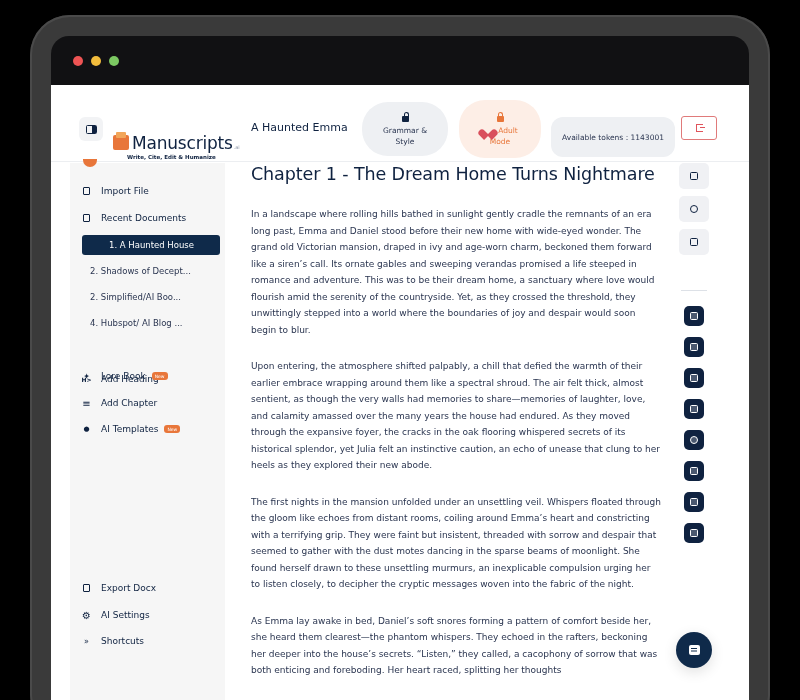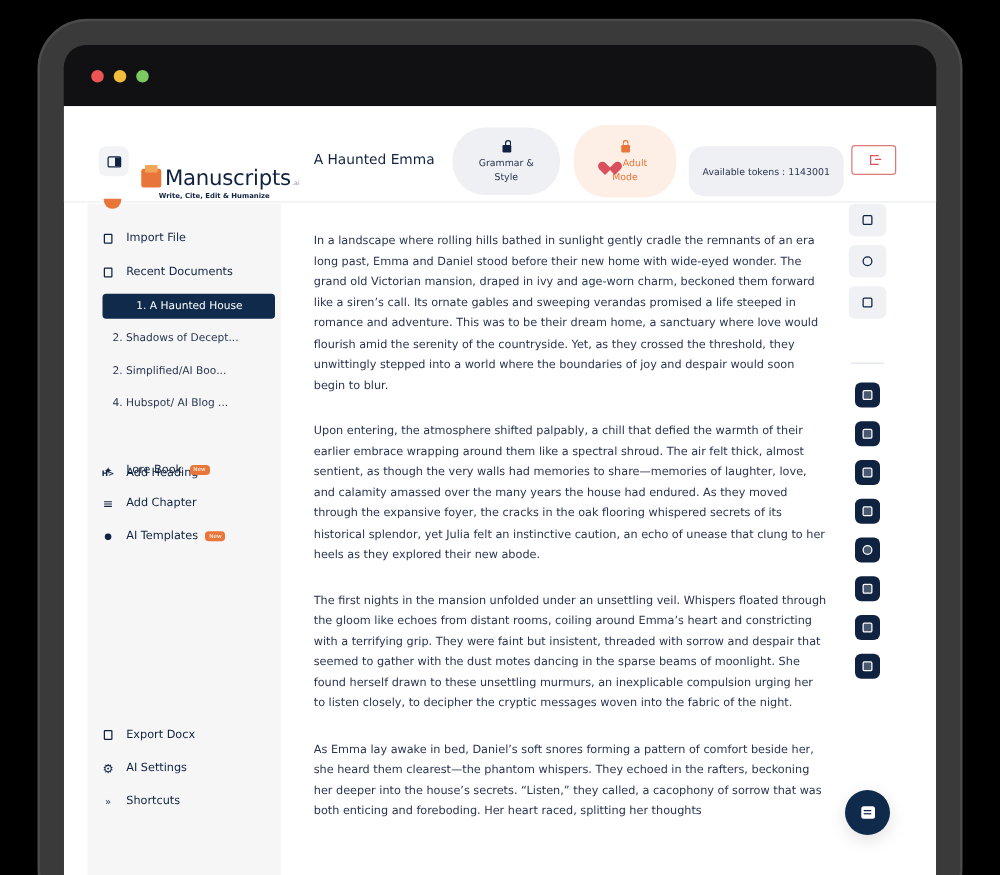--- a/index.html
+++ b/index.html
@@ -182,20 +182,21 @@
         <span>AI Settings</span>
       </div>
       <div class="side-item" style="top:467px;">
         <span class="ico" style="font-size:8px;">»</span>
         <span>Shortcuts</span>
       </div>
 
     </div>
 
     <div class="content">
+      <div class="chapter-title">Chapter 1 - The Dream Home Turns Nightmare</div>
       <p class="para first">In a landscape where rolling hills bathed in sunlight gently cradle the remnants of an era long past, Emma and Daniel stood before their new home with wide-eyed wonder. The grand old Victorian mansion, draped in ivy and age-worn charm, beckoned them forward like a siren’s call. Its ornate gables and sweeping verandas promised a life steeped in romance and adventure. This was to be their dream home, a sanctuary where love would flourish amid the serenity of the countryside. Yet, as they crossed the threshold, they unwittingly stepped into a world where the boundaries of joy and despair would soon begin to blur.</p>
       <p class="para">Upon entering, the atmosphere shifted palpably, a chill that defied the warmth of their earlier embrace wrapping around them like a spectral shroud. The air felt thick, almost sentient, as though the very walls had memories to share—memories of laughter, love, and calamity amassed over the many years the house had endured. As they moved through the expansive foyer, the cracks in the oak flooring whispered secrets of its historical splendor, yet Julia felt an instinctive caution, an echo of unease that clung to her heels as they explored their new abode.</p>
       <p class="para">The first nights in the mansion unfolded under an unsettling veil. Whispers floated through the gloom like echoes from distant rooms, coiling around Emma’s heart and constricting with a terrifying grip. They were faint but insistent, threaded with sorrow and despair that seemed to gather with the dust motes dancing in the sparse beams of moonlight. She found herself drawn to these unsettling murmurs, an inexplicable compulsion urging her to listen closely, to decipher the cryptic messages woven into the fabric of the night.</p>
       <p class="para">As Emma lay awake in bed, Daniel’s soft snores forming a pattern of comfort beside her, she heard them clearest—the phantom whispers. They echoed in the rafters, beckoning her deeper into the house’s secrets. “Listen,” they called, a cacophony of sorrow that was both enticing and foreboding. Her heart raced, splitting her thoughts</p>
     </div>
 
     <div class="rtool light" style="top:78px;">
         <span class="g"></span>
       </div>
     <div class="rtool light" style="top:111px;">

